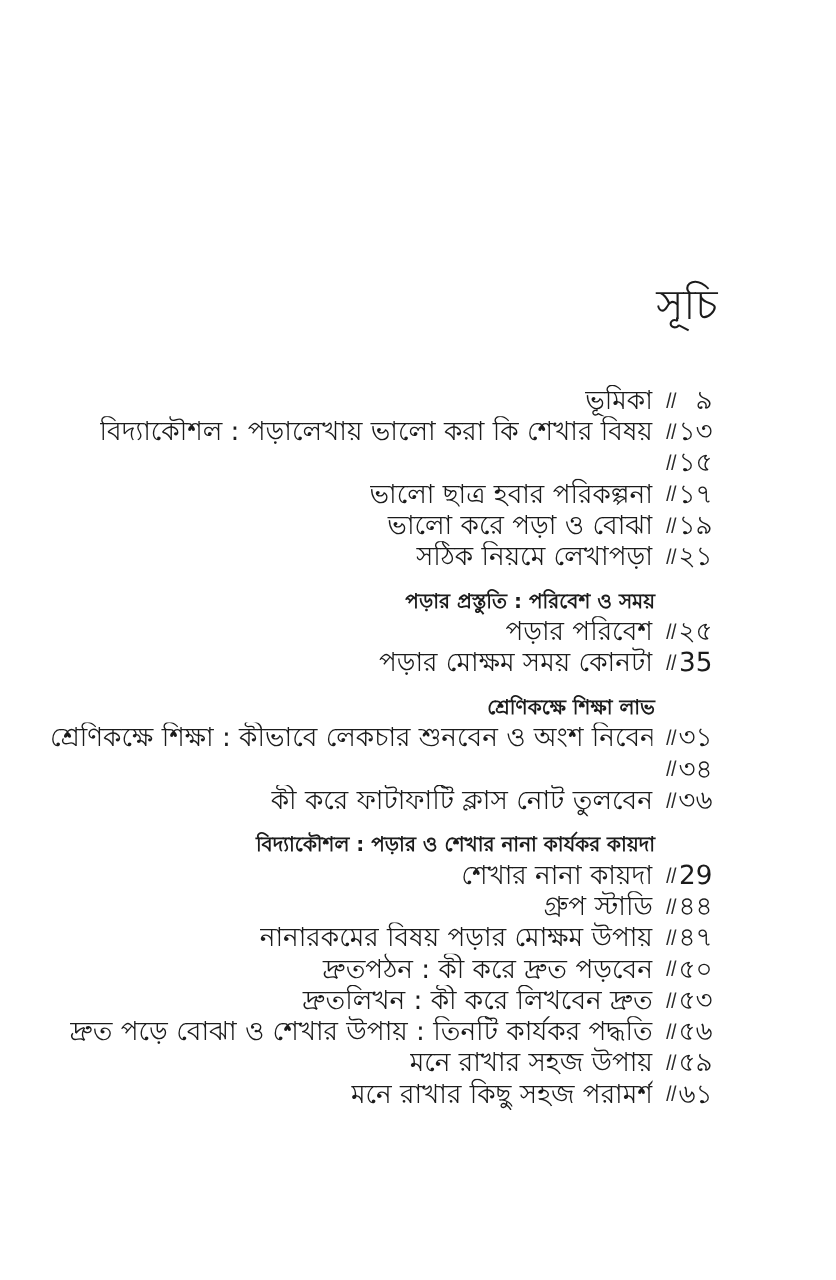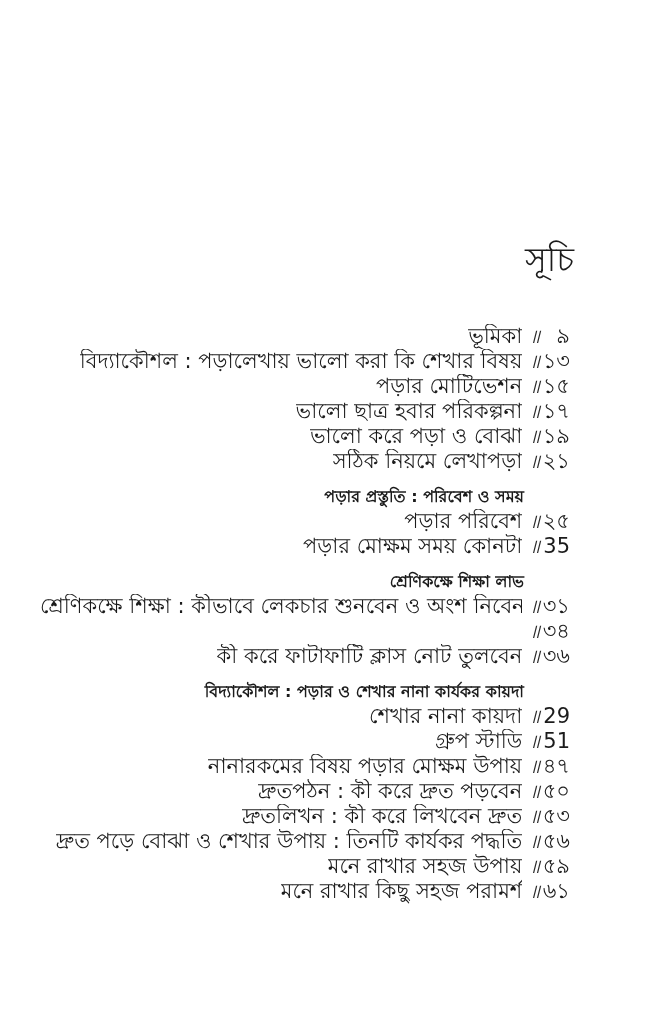--- a/index.html
+++ b/index.html
@@ -12,21 +12,21 @@
     width: 669px;
     height: 1024px;
     margin: 0 auto;
     background: #ffffff;
     color: #1b1b1b;
     font-family: "DejaVu Sans", "Liberation Sans", sans-serif;
     overflow: hidden;
   }
   .toc {
     position: absolute;
-    top: 240px;
+    top: 224px;
     left: 40px;
     right: 99px;
     text-align: right;
   }
   .toc-title {
     font-size: 33px;
     font-weight: 400;
     line-height: 40px;
     margin: 0 -4px 0 0;
     padding: 0;
@@ -76,21 +76,20 @@
           <span class="entry-label">ভূমিকা</span>
           <span class="entry-sep">॥</span>
           <span class="entry-page">৯</span>
         </div>
         <div class="toc-row">
           <span class="entry-label">বিদ্যাকৌশল : পড়ালেখায় ভালো করা কি শেখার বিষয়</span>
           <span class="entry-sep">॥</span>
           <span class="entry-page">১৩</span>
         </div>
         <div class="toc-row">
-          <span class="entry-label">পড়ার মোটিভেশন</span>
           <span class="entry-sep">॥</span>
           <span class="entry-page">১৫</span>
         </div>
         <div class="toc-row">
           <span class="entry-label">ভালো ছাত্র হবার পরিকল্পনা</span>
           <span class="entry-sep">॥</span>
           <span class="entry-page">১৭</span>
         </div>
         <div class="toc-row">
           <span class="entry-label">ভালো করে পড়া ও বোঝা</span>
@@ -130,21 +129,21 @@
         </div>
         <div class="section-header">বিদ্যাকৌশল : পড়ার ও শেখার নানা কার্যকর কায়দা</div>
         <div class="toc-row">
           <span class="entry-label">শেখার নানা কায়দা</span>
           <span class="entry-sep">॥</span>
           <span class="entry-page">29</span>
         </div>
         <div class="toc-row">
           <span class="entry-label">গ্রুপ স্টাডি</span>
           <span class="entry-sep">॥</span>
-          <span class="entry-page">51</span>
+          <span class="entry-page">৪৪</span>
         </div>
         <div class="toc-row">
           <span class="entry-label">নানারকমের বিষয় পড়ার মোক্ষম উপায়</span>
           <span class="entry-sep">॥</span>
           <span class="entry-page">৪৭</span>
         </div>
         <div class="toc-row">
           <span class="entry-label">দ্রুতপঠন : কী করে দ্রুত পড়বেন</span>
           <span class="entry-sep">॥</span>
           <span class="entry-page">৫০</span>

